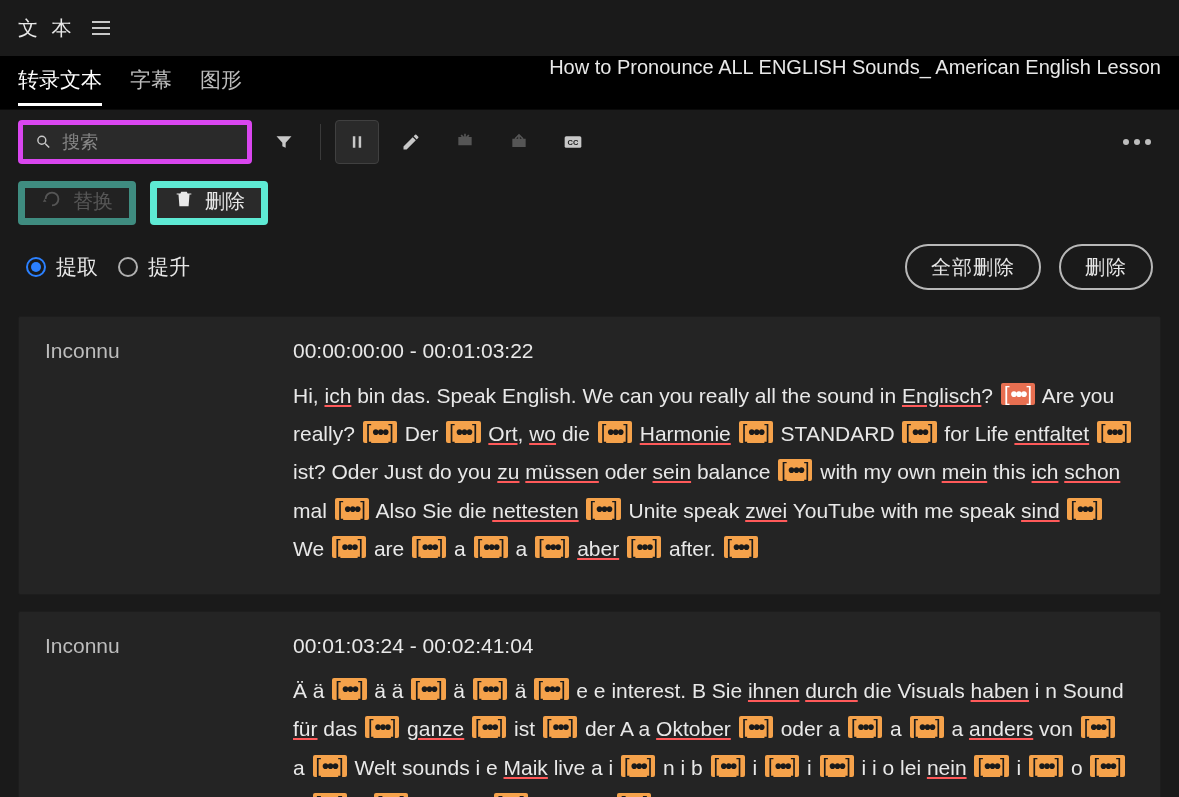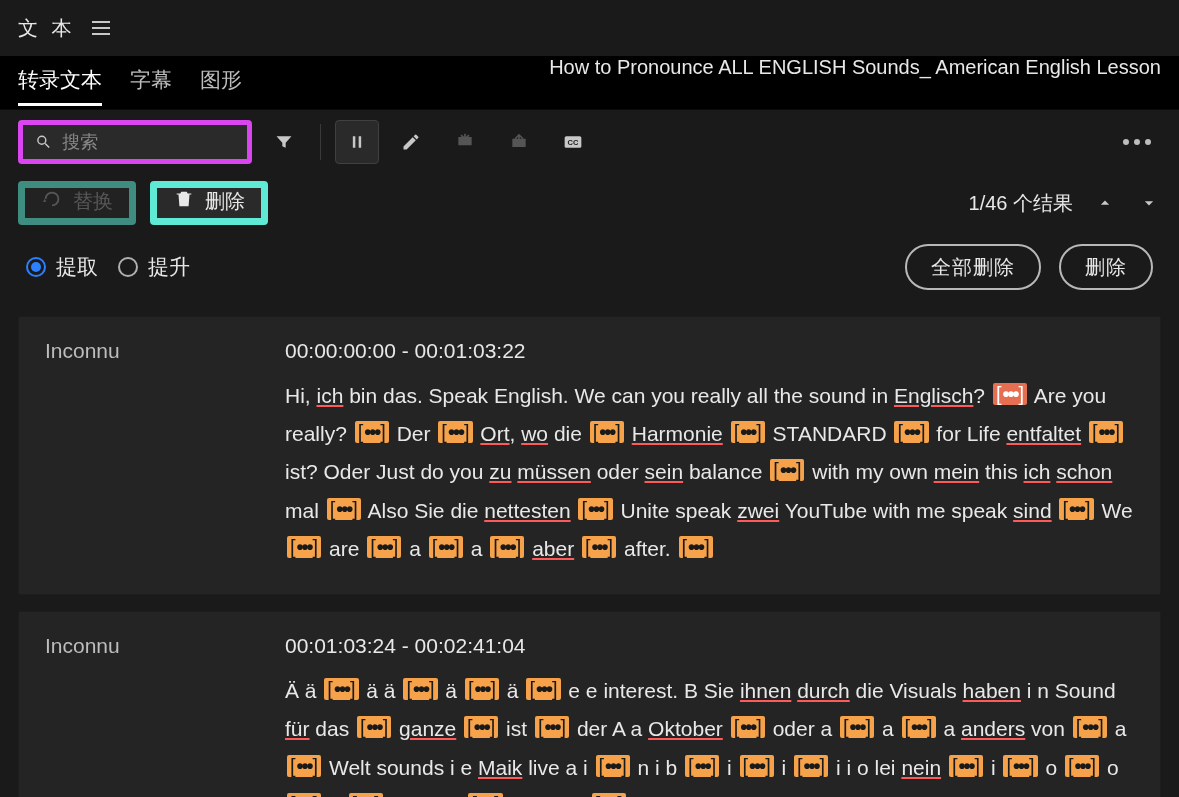--- a/index.html
+++ b/index.html
@@ -197,21 +197,21 @@
     height: calc(797px - 56px - 54px - 64px - 58px - 70px);
   }
   .segment {
     background: #242424;
     border: 1px solid #1d1d1d;
     border-radius: 2px;
     margin-bottom: 16px;
     display: grid;
     grid-template-columns: 230px 1fr;
     padding: 22px 26px 26px;
-    gap: 10px;
+    gap: 18px;
   }
   .speaker {
     font-size: 21px;
     color: #bdbdbd;
     font-weight: 300;
   }
   .seg-body { display: flex; flex-direction: column; gap: 14px; }
   .timecode { font-size: 21px; color: #e8e8e8; font-weight: 300; }
   .content {
     font-size: 21px;
@@ -320,33 +320,20 @@
     <svg viewBox="0 0 24 24">
         <path d="M12 4a8 8 0 00-8 8h2a6 6 0 116 6v2a8 8 0 000-16zM4 12l-2 3h4z"></path>
       </svg>
     <span>替换</span>
   </div>
   <div class="pill-btn enabled">
     <svg viewBox="0 0 24 24">
         <path d="M6 7h12l-1 13H7zM9 4h6l1 2H8zM4 6h16v1H4z"></path>
       </svg>
     <span>删除</span>
-  </div>
-  <div class="results-nav">
-    <span><span>1</span>/<span>46</span><span> 个结果</span></span>
-    <span class="chevron">
-      <svg viewBox="0 0 24 24" width="20" height="20">
-          <path fill="#c8c8c8" d="M7 14l5-5 5 5z"></path>
-        </svg>
-    </span>
-    <span class="chevron">
-      <svg viewBox="0 0 24 24" width="20" height="20">
-          <path fill="#c8c8c8" d="M7 10l5 5 5-5z"></path>
-        </svg>
-    </span>
   </div>
 </div>
 
 <div class="radiorow">
   <div class="radio checked">
     <span class="ring"></span>
     <span>提取</span>
   </div>
   <div class="radio">
     <span class="ring"></span>

